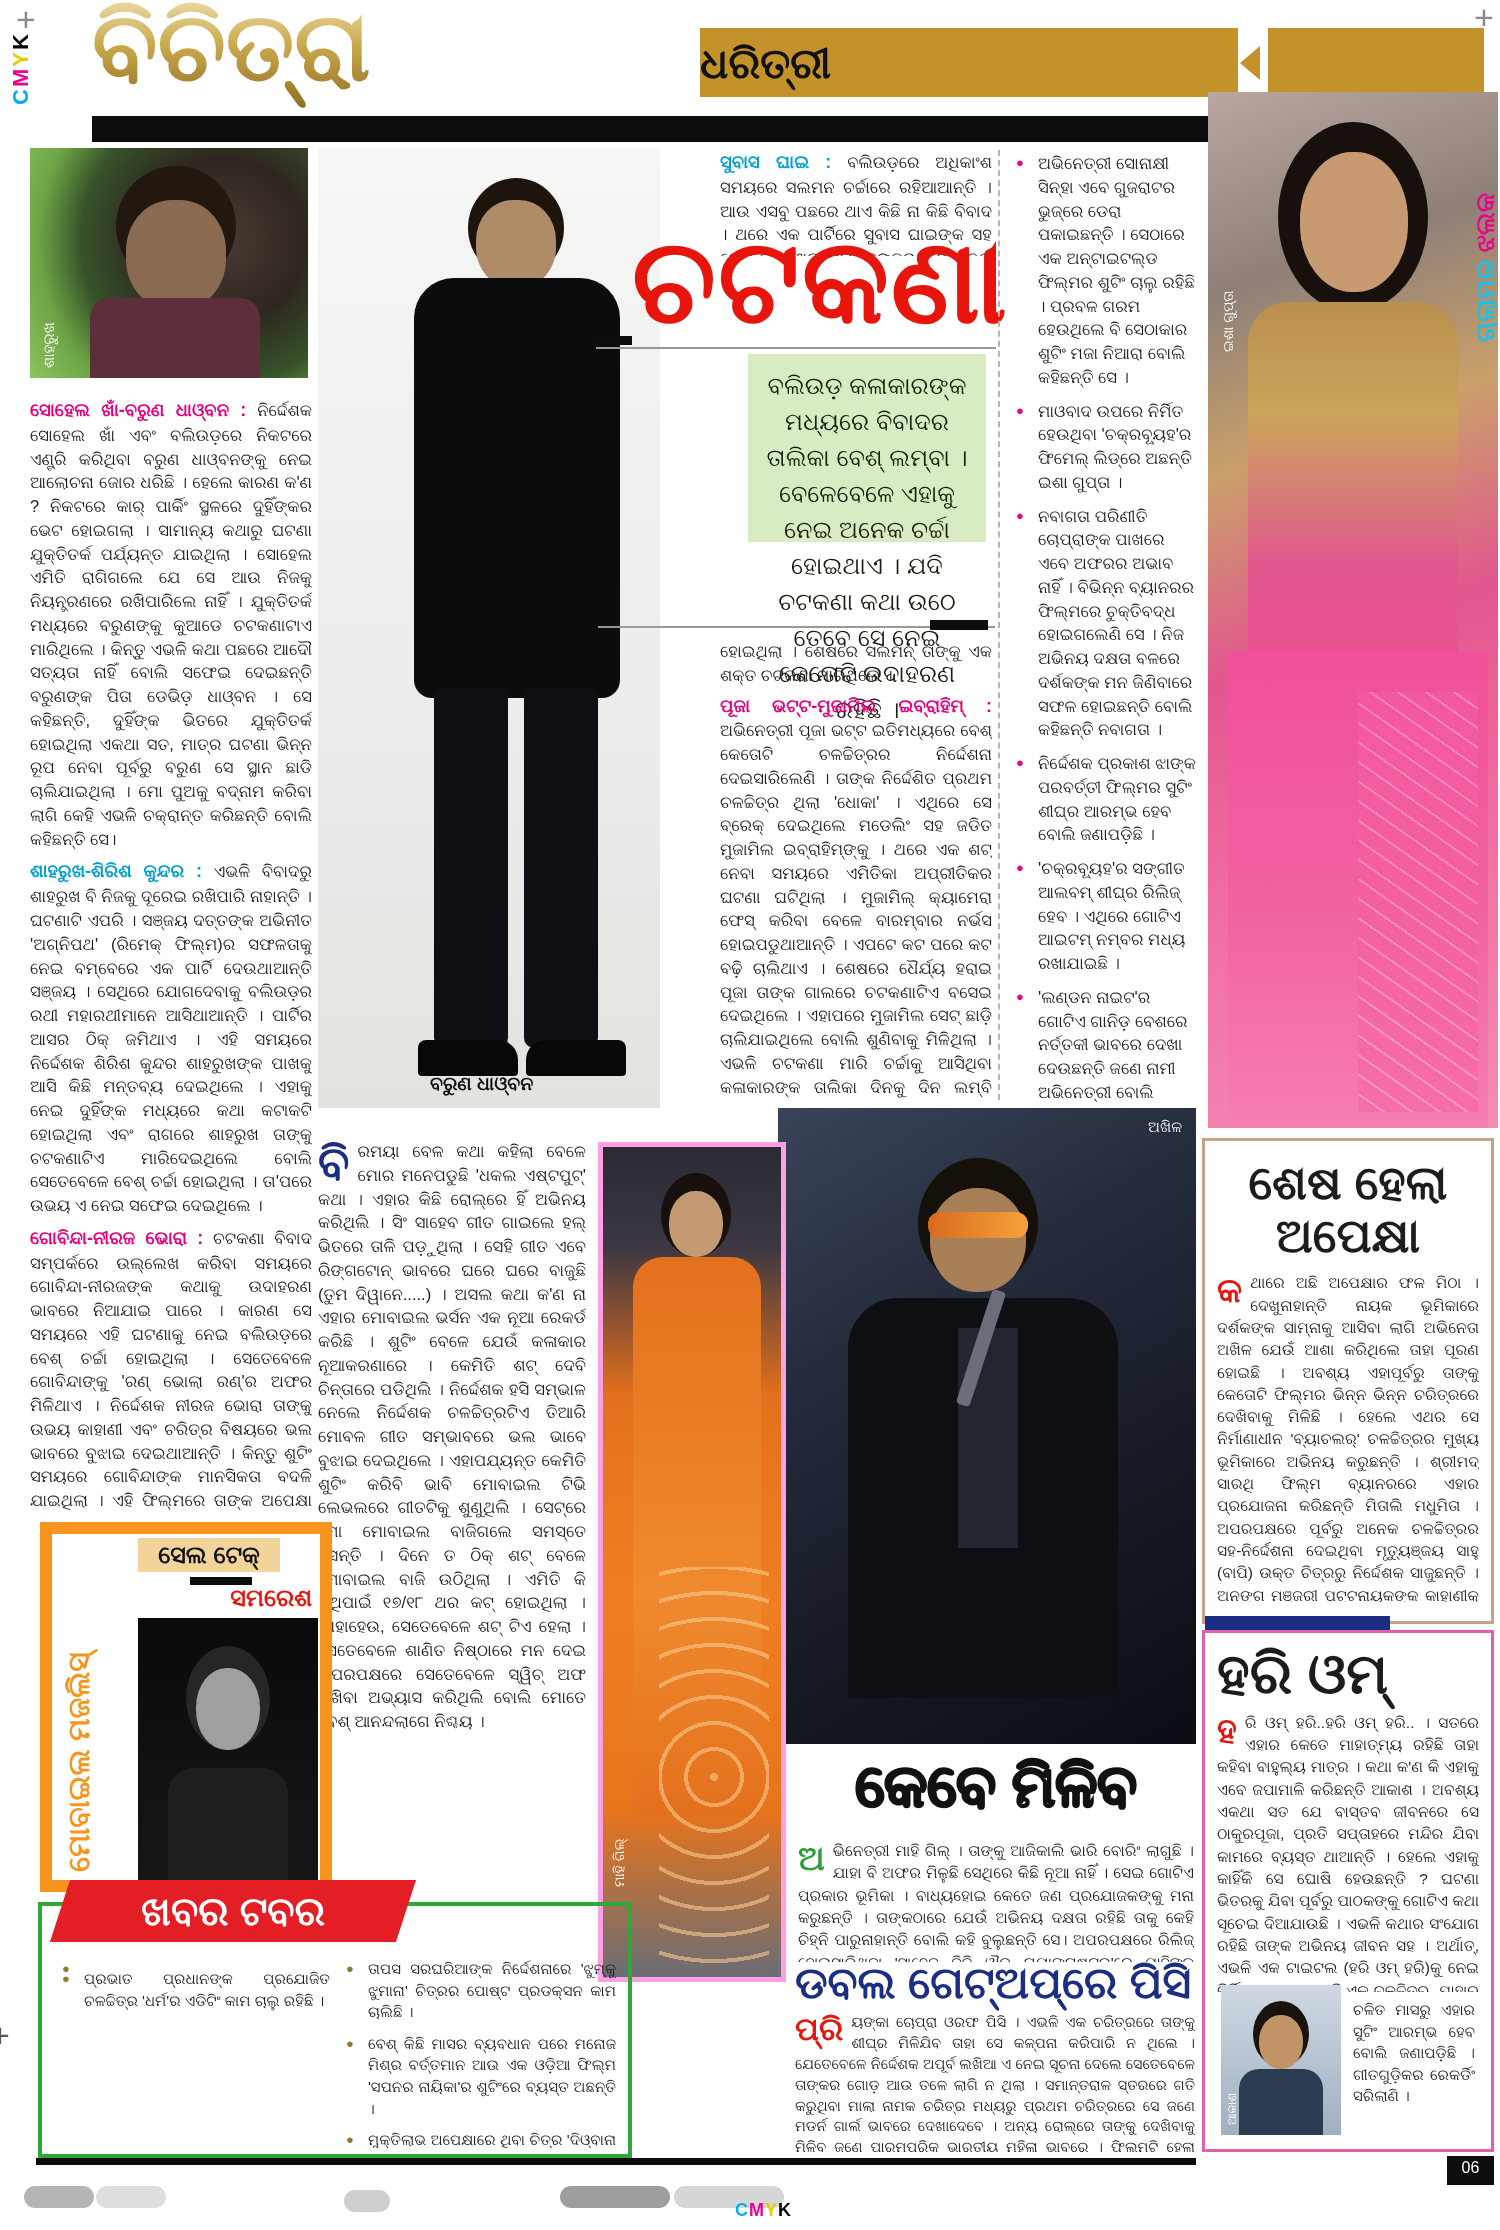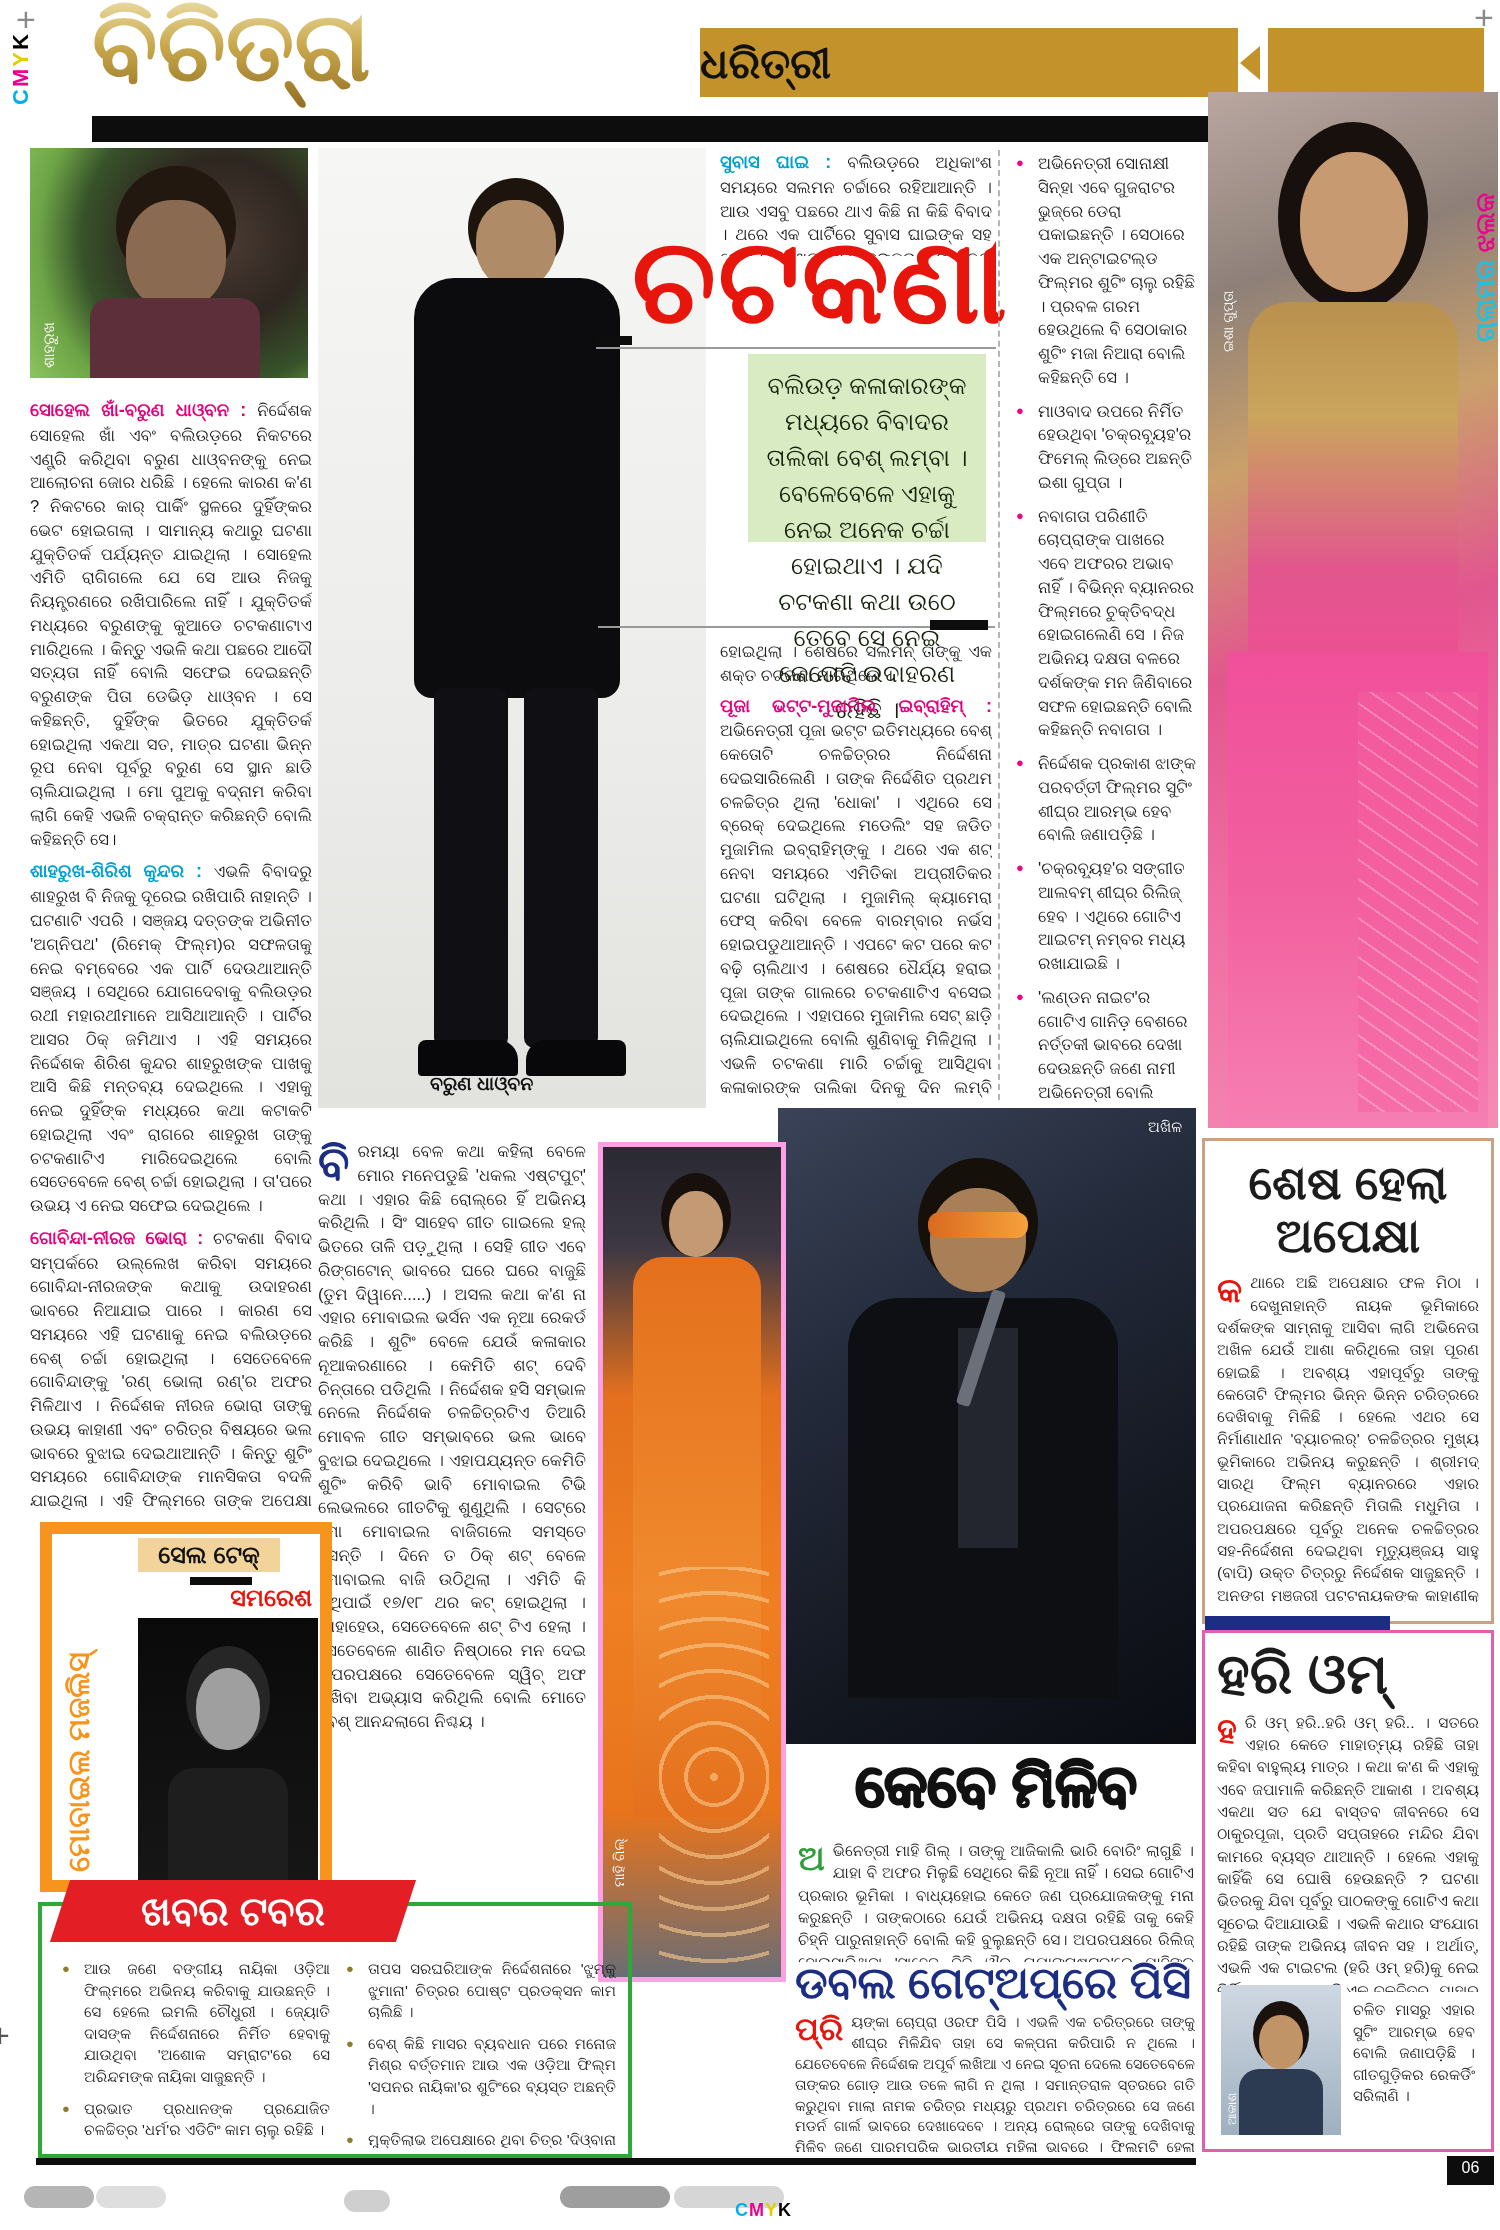--- a/index.html
+++ b/index.html
@@ -55,21 +55,21 @@
 
   <div class="abs body-txt" style="left:318px;top:150px;width:0;height:0;"></div>
 
   <div class="abs body-txt" style="left:30px;top:398px;width:282px;height:1112px;">
     <p style="margin:0 0 8px 0;"><span class="sec-head head-magenta">ସୋହେଲ ଖାଁ-ବରୁଣ ଧାଓ୍ବନ :</span> <span>ନିର୍ଦ୍ଦେଶକ ସୋହେଲ ଖାଁ ଏବଂ ବଲିଉଡ଼ରେ ନିକଟରେ ଏଣ୍ଟ୍ରି କରିଥିବା ବରୁଣ ଧାଓ୍ବନଙ୍କୁ ନେଇ ଆଲୋଚନା ଜୋର ଧରିଛି । ହେଲେ କାରଣ କ'ଣ ? ନିକଟରେ କାର୍ ପାର୍କିଂ ସ୍ଥଳରେ ଦୁହିଁଙ୍କର ଭେଟ ହୋଇଗଲା । ସାମାନ୍ୟ କଥାରୁ ଘଟଣା ଯୁକ୍ତିତର୍କ ପର୍ଯ୍ୟନ୍ତ ଯାଇଥିଲା । ସୋହେଲ ଏମିତି ରାଗିଗଲେ ଯେ ସେ ଆଉ ନିଜକୁ ନିୟନ୍ତ୍ରଣରେ ରଖିପାରିଲେ ନାହିଁ । ଯୁକ୍ତିତର୍କ ମଧ୍ୟରେ ବରୁଣଙ୍କୁ କୁଆଡେ ଚଟକଣାଟାଏ ମାରିଥିଲେ । କିନ୍ତୁ ଏଭଳି କଥା ପଛରେ ଆଦୌ ସତ୍ୟତା ନାହିଁ ବୋଲି ସଫେଇ ଦେଇଛନ୍ତି ବରୁଣଙ୍କ ପିତା ଡେଭିଡ଼ ଧାଓ୍ବନ । ସେ କହିଛନ୍ତି, ଦୁହିଁଙ୍କ ଭିତରେ ଯୁକ୍ତିତର୍କ ହୋଇଥିଲା ଏକଥା ସତ, ମାତ୍ର ଘଟଣା ଭିନ୍ନ ରୂପ ନେବା ପୂର୍ବରୁ ବରୁଣ ସେ ସ୍ଥାନ ଛାଡି ଚାଲିଯାଇଥିଲା । ମୋ ପୁଅକୁ ବଦ୍‌ନାମ କରିବା ଲାଗି କେହି ଏଭଳି ଚକ୍ରାନ୍ତ କରିଛନ୍ତି ବୋଲି କହିଛନ୍ତି ସେ।</span></p>
     <p style="margin:0 0 8px 0;"><span class="sec-head head-cyan">ଶାହରୁଖ-ଶିରିଶ କୁନ୍ଦର :</span> <span>ଏଭଳି ବିବାଦରୁ ଶାହରୁଖ ବି ନିଜକୁ ଦୂରେଇ ରଖିପାରି ନାହାନ୍ତି । ଘଟଣାଟି ଏପରି । ସଞ୍ଜୟ ଦତ୍ତଙ୍କ ଅଭିନୀତ 'ଅଗ୍ନିପଥ' (ରିମେକ୍ ଫିଲ୍ମ)ର ସଫଳତାକୁ ନେଇ ବମ୍ବେରେ ଏକ ପାର୍ଟି ଦେଉଥାଆନ୍ତି ସଞ୍ଜୟ । ସେଥିରେ ଯୋଗଦେବାକୁ ବଲିଉଡ଼ର ରଥୀ ମହାରଥୀମାନେ ଆସିଥାଆନ୍ତି । ପାର୍ଟିର ଆସର ଠିକ୍ ଜମିଥାଏ । ଏହି ସମୟରେ ନିର୍ଦ୍ଦେଶକ ଶିରିଶ କୁନ୍ଦର ଶାହରୁଖଙ୍କ ପାଖକୁ ଆସି କିଛି ମନ୍ତବ୍ୟ ଦେଇଥିଲେ । ଏହାକୁ ନେଇ ଦୁହିଁଙ୍କ ମଧ୍ୟରେ କଥା କଟାକଟି ହୋଇଥିଲା ଏବଂ ରାଗରେ ଶାହରୁଖ ତାଙ୍କୁ ଚଟକଣାଟିଏ ମାରିଦେଇଥିଲେ ବୋଲି ସେତେବେଳେ ବେଶ୍ ଚର୍ଚ୍ଚା ହୋଇଥିଲା । ତା'ପରେ ଉଭୟ ଏ ନେଇ ସଫେଇ ଦେଇଥିଲେ ।</span></p>
     <p style="margin:0 0 8px 0;"><span class="sec-head head-magenta">ଗୋବିନ୍ଦା-ନୀରଜ ଭୋରା :</span> <span>ଚଟକଣା ବିବାଦ ସମ୍ପର୍କରେ ଉଲ୍ଲେଖ କରିବା ସମୟରେ ଗୋବିନ୍ଦା-ନୀରଜଙ୍କ କଥାକୁ ଉଦାହରଣ ଭାବରେ ନିଆଯାଇ ପାରେ । କାରଣ ସେ ସମୟରେ ଏହି ଘଟଣାକୁ ନେଇ ବଲିଉଡ଼ରେ ବେଶ୍ ଚର୍ଚ୍ଚା ହୋଇଥିଲା । ସେତେବେଳେ ଗୋବିନ୍ଦାଙ୍କୁ 'ରଣ୍ ଭୋଲା ରଣ୍'ର ଅଫର ମିଳିଥାଏ । ନିର୍ଦ୍ଦେଶକ ନୀରଜ ଭୋରା ତାଙ୍କୁ ଉଭୟ କାହାଣୀ ଏବଂ ଚରିତ୍ର ବିଷୟରେ ଭଲ ଭାବରେ ବୁଝାଇ ଦେଇଥାଆନ୍ତି । କିନ୍ତୁ ଶୁଟିଂ ସମୟରେ ଗୋବିନ୍ଦାଙ୍କ ମାନସିକତା ବଦଳି ଯାଇଥିଲା । ଏହି ଫିଲ୍ମରେ ତାଙ୍କ ଅପେକ୍ଷା ଅନ୍ୟତମ ଅଭିନେତାଙ୍କୁ ଅଧିକ ଗୁରୁତ୍ୱ ଦିଆଯାଉଛି ବୋଲି ଭାବି ସେ ସେଟ୍ ଛାଡ଼ି ଚାଲି ଯାଇଥିଲେ । କିନ୍ତୁ ଦିନେ ଦୁଇଦିନ ମଧ୍ୟରେ ଏହି ଘଟଣାର ମଧୁରେଣ ସମାପୟେତ ଘଟିଥିଲା ।</span></p>
 
   </div>
 
-  <div class="ph" style="left:318px;top:148px;width:388px;height:960px;background:linear-gradient(180deg,#f6f6f4 0%,#ececea 60%,#e2e2df 100%);">
+  <div class="ph" style="left:318px;top:148px;width:342px;height:960px;background:linear-gradient(180deg,#f6f6f4 0%,#ececea 60%,#e2e2df 100%);">
     <div style="position:absolute;left:150px;top:30px;width:96px;height:100px;border-radius:50%;background:#1d140d;"></div>
     <div style="position:absolute;left:158px;top:52px;width:80px;height:88px;border-radius:46%;background:#b08b67;"></div>
     <div style="position:absolute;left:96px;top:130px;width:206px;height:420px;border-radius:40px 40px 18px 18px;background:#0c0c0e;"></div>
     <div style="position:absolute;left:116px;top:540px;width:74px;height:360px;background:#101014;border-radius:10px;"></div>
     <div style="position:absolute;left:206px;top:540px;width:74px;height:360px;background:#101014;border-radius:10px;"></div>
     <div style="position:absolute;left:100px;top:892px;width:100px;height:36px;background:#08080a;border-radius:8px 20px 4px 4px;"></div>
     <div style="position:absolute;left:208px;top:892px;width:100px;height:36px;background:#08080a;border-radius:20px 8px 4px 4px;"></div>
     <div style="position:absolute;left:112px;top:925px;width:260px;height:14px;font-size:19px;font-weight:bold;color:#111;">ବରୁଣ ଧାଓ୍ବନ</div>
   </div>
 
@@ -183,21 +183,21 @@
   </div>
 
   <div class="abs" style="left:795px;top:1958px;width:400px;height:52px;font-size:44px;font-weight:bold;color:#1b2e83;white-space:nowrap;">ଡବଲ ଗେଟ୍‌ଅପ୍‌ରେ ପିସି</div>
   <div class="abs body-txt" style="left:795px;top:2012px;width:400px;height:140px;font-size:14.5px;">
     <span class="dropcap" style="color:#e8150d;font-size:32px;">ପ୍ରି</span>
     <span>ୟଙ୍କା ଚୋପ୍ରା ଓରଫ ପିସି । ଏଭଳି ଏକ ଚରିତ୍ରରେ ତାଙ୍କୁ ଶୀଘ୍ର ମିଳିଯିବ ତାହା ସେ କଳ୍ପନା କରିପାରି ନ ଥିଲେ । ଯେତେବେଳେ ନିର୍ଦ୍ଦେଶକ ଅପୂର୍ବ ଲଖିଆ ଏ ନେଇ ସୂଚନା ଦେଲେ ସେତେବେଳେ ତାଙ୍କର ଗୋଡ଼ ଆଉ ତଳେ ଲାଗି ନ ଥିଲା । ସମାନ୍ତରାଳ ସ୍ତରରେ ଗତି କରୁଥିବା ମାଲା ନାମକ ଚରିତ୍ର ମଧ୍ୟରୁ ପ୍ରଥମ ଚରିତ୍ରରେ ସେ ଜଣେ ମଡର୍ନ ଗାର୍ଲ ଭାବରେ ଦେଖାଦେବେ । ଅନ୍ୟ ରୋଲ୍‌ରେ ତାଙ୍କୁ ଦେଖିବାକୁ ମିଳିବ ଜଣେ ପାରମ୍ପରିକ ଭାରତୀୟ ମହିଳା ଭାବରେ । ଫିଲ୍ମଟି ହେଲା 'ଜଞ୍ଜିର' । ଚିତ୍ରର ପ୍ରଥମ ଭାଗରେ ମାଲା ବିଦେଶରେ ରହୁଛି । ସେଠାରୁ ଭାରତ ଫେରିବା ପରେ ଏଠାକାର କଳା ସଂସ୍କୃତି ପ୍ରତି ଆକର୍ଷିତ ହୋଇଛି । ବ୍ୟାସ୍, ତା'ପରେ କାହାଣୀରେ କି ମୋଡ଼ ଆଣୁଛି ଫିଲ୍ମଟି ଦେଖିଲେ ହିଁ ଜାଣିପାରିବେ । ରୋଲଟିକୁ ନିଖୁଣ ଭାବରେ ତୁଲାଇବା ଲାଗି ପ୍ରିୟଙ୍କା ଏବେଠାରୁ ପ୍ରସ୍ତୁତି ଆରମ୍ଭ କରିଦେଇଛନ୍ତି । ଖାସ୍ ବିଷୟ ହେଲା ତାଙ୍କର ସମସ୍ତ କଷ୍ଟ୍ୟୁମ ଡିଜାଇନ୍ ଲଣ୍ଡନରେ ହେବ । ପ୍ରିୟଙ୍କାଙ୍କ ବ୍ୟତୀତ ଏହି ଫିଲ୍ମରେ ରାମ ଚରଣ ତେଜା ଏବଂ ସଞ୍ଜୟ ଦତ୍ତ ମଧ୍ୟ ଅଭିନୟ କରୁଛନ୍ତି ।</span>
   </div>
 
   <div class="abs" style="left:38px;top:1902px;width:594px;height:256px;border:4px solid #2ea836;box-sizing:border-box;">
     <div class="body-txt" style="position:absolute;left:18px;top:52px;width:270px;height:190px;font-size:15px;">
-      <div class="bullet-item"><span class="bullet-dot" style="color:#8b7d2a;">●</span><span>ଆଉ ଜଣେ ବଙ୍ଗୀୟ ନାୟିକା ଓଡ଼ିଆ ଫିଲ୍ମରେ ଅଭିନୟ କରିବାକୁ ଯାଉଛନ୍ତି । ସେ ହେଲେ ଇମଲି ଚୌଧୁରୀ । ଜ୍ୟୋତି ଦାସଙ୍କ ନିର୍ଦ୍ଦେଶନାରେ ନିର୍ମିତ ହେବାକୁ ଯାଉଥିବା 'ଅଶୋକ ସମ୍ରାଟ'ରେ ସେ ଅରିନ୍ଦମଙ୍କ ନାୟିକା ସାଜୁଛନ୍ତି ।</span></div>
+      <div class="bullet-item"><span class="bullet-dot" style="color:#8b7d2a;">●</span></div>
       <div class="bullet-item"><span class="bullet-dot" style="color:#8b7d2a;">●</span><span>ପ୍ରଭାତ ପ୍ରଧାନଙ୍କ ପ୍ରଯୋଜିତ ଚଳଚ୍ଚିତ୍ର 'ଧର୍ମ'ର ଏଡିଟିଂ କାମ ଚାଲୁ ରହିଛି ।</span></div>
 
     </div>
     <div class="body-txt" style="position:absolute;left:302px;top:52px;width:272px;height:190px;font-size:15px;">
       <div class="bullet-item"><span class="bullet-dot" style="color:#8b7d2a;">●</span><span>ତାପସ ସରଘରିଆଙ୍କ ନିର୍ଦ୍ଦେଶନାରେ 'ଝୁମ୍‌କୁ ଝୁମାନା' ଚିତ୍ରର ପୋଷ୍ଟ ପ୍ରଡକ୍ସନ କାମ ଚାଲିଛି ।</span></div>
       <div class="bullet-item"><span class="bullet-dot" style="color:#8b7d2a;">●</span><span>ବେଶ୍ କିଛି ମାସର ବ୍ୟବଧାନ ପରେ ମନୋଜ ମିଶ୍ର ବର୍ତ୍ତମାନ ଆଉ ଏକ ଓଡ଼ିଆ ଫିଲ୍ମ 'ସପନର ନାୟିକା'ର ଶୁଟିଂରେ ବ୍ୟସ୍ତ ଅଛନ୍ତି ।</span></div>
       <div class="bullet-item"><span class="bullet-dot" style="color:#8b7d2a;">●</span><span>ମୁକ୍ତିଲାଭ ଅପେକ୍ଷାରେ ଥିବା ଚିତ୍ର 'ଦିଓ୍ବାନା ଦିଓ୍ବାନୀ'ରେ ପିଣ୍ଟୁ ନନ୍ଦଙ୍କୁ ନେଗେଟିଭ ଭୂମିକାରେ ଦେଖିବାକୁ ମିଳିବ । ଲିଡ୍ ରୋଲ୍‌ରେ ଅଛନ୍ତି ବାବୁସାନ ।</span></div>
 
     </div>
   </div>

